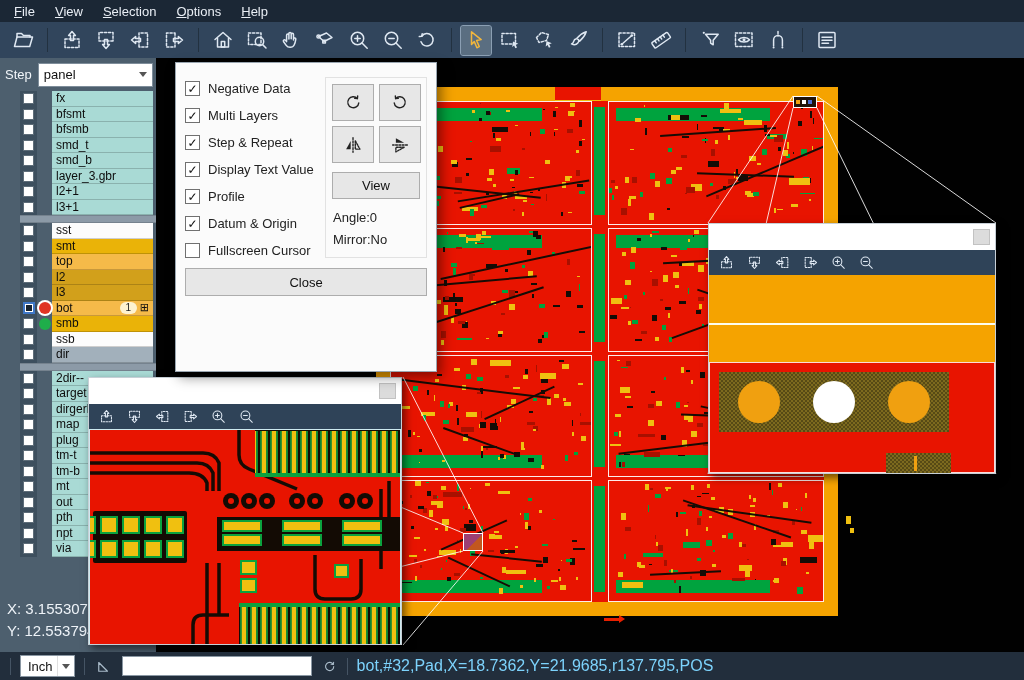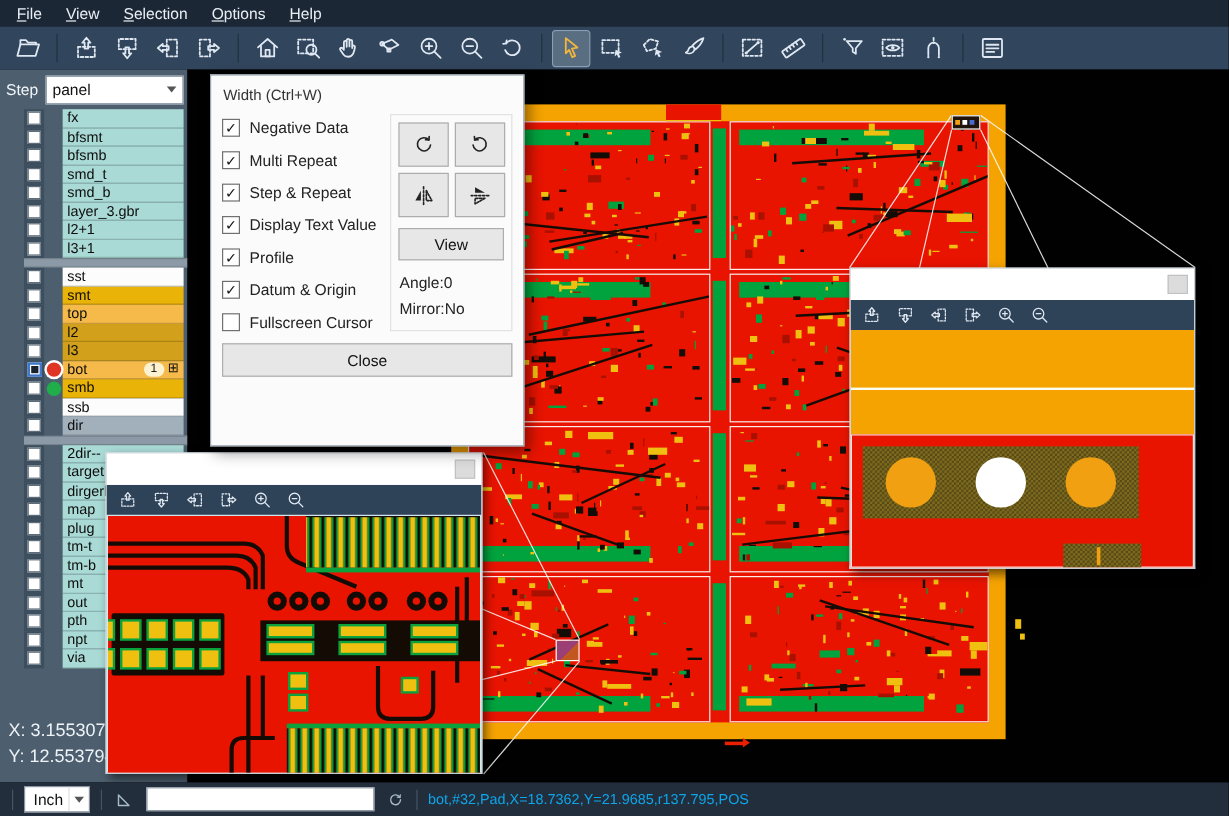--- a/index.html
+++ b/index.html
@@ -130,21 +130,21 @@
   #statusbar{position:absolute;left:0;bottom:0;width:1024px;height:28px;background:#222e3c;
              display:flex;align-items:center;gap:9px;padding-left:10px;box-sizing:border-box;z-index:40;}
   .s-sep{width:1px;height:17px;background:#455464;}
   .unit-box{height:22px;background:#fff;display:flex;align-items:center;border:1px solid #8a97a3;box-sizing:border-box;}
   .unit-text{font-size:13px;color:#111;padding:0 4px 0 7px;}
   .unit-chev{width:16px;height:100%;display:flex;align-items:center;justify-content:center;border-left:1px solid #e0e0e0;}
   .unit-chev .chev{margin:0;}
   .cmd-input{width:190px;height:20px;background:#fff;border:1px solid #8a97a3;font-size:12px;
              font-family:"Liberation Sans",sans-serif;padding:0 4px;box-sizing:border-box;}
   .s-ico{color:#a9bbc9;display:flex;align-items:center;}
-  .s-msg{color:#0ea5e9;font-size:12px;white-space:nowrap;}
+  .s-msg{color:#7dd3fc;font-size:16px;white-space:nowrap;}
 </style>
 </head>
 <body>
 
 <div id="menubar">
     <span class="menu-item">File</span>
     <span class="menu-item">View</span>
     <span class="menu-item">Selection</span>
     <span class="menu-item">Options</span>
     <span class="menu-item">Help</span>
@@ -1560,30 +1560,29 @@
       </div>
       <div class="pr-olive small">
         <div class="pr-vline"></div>
       </div>
     </div>
   </div>
 </div>
 
 <div id="dialog">
   <div class="d-body">
-    <div class="d-widthlabel">Width (Ctrl+W)</div>
     <div class="d-main">
       <div class="d-checks" id="check-list">
           <label class="chk">
             <span class="cbox">✓</span>
             <span>Negative Data</span>
           </label>
           <label class="chk">
             <span class="cbox">✓</span>
-            <span>Multi Repeat</span>
+            <span>Multi Layers</span>
           </label>
           <label class="chk">
             <span class="cbox">✓</span>
             <span>Step &amp; Repeat</span>
           </label>
           <label class="chk">
             <span class="cbox">✓</span>
             <span>Display Text Value</span>
           </label>
           <label class="chk">

